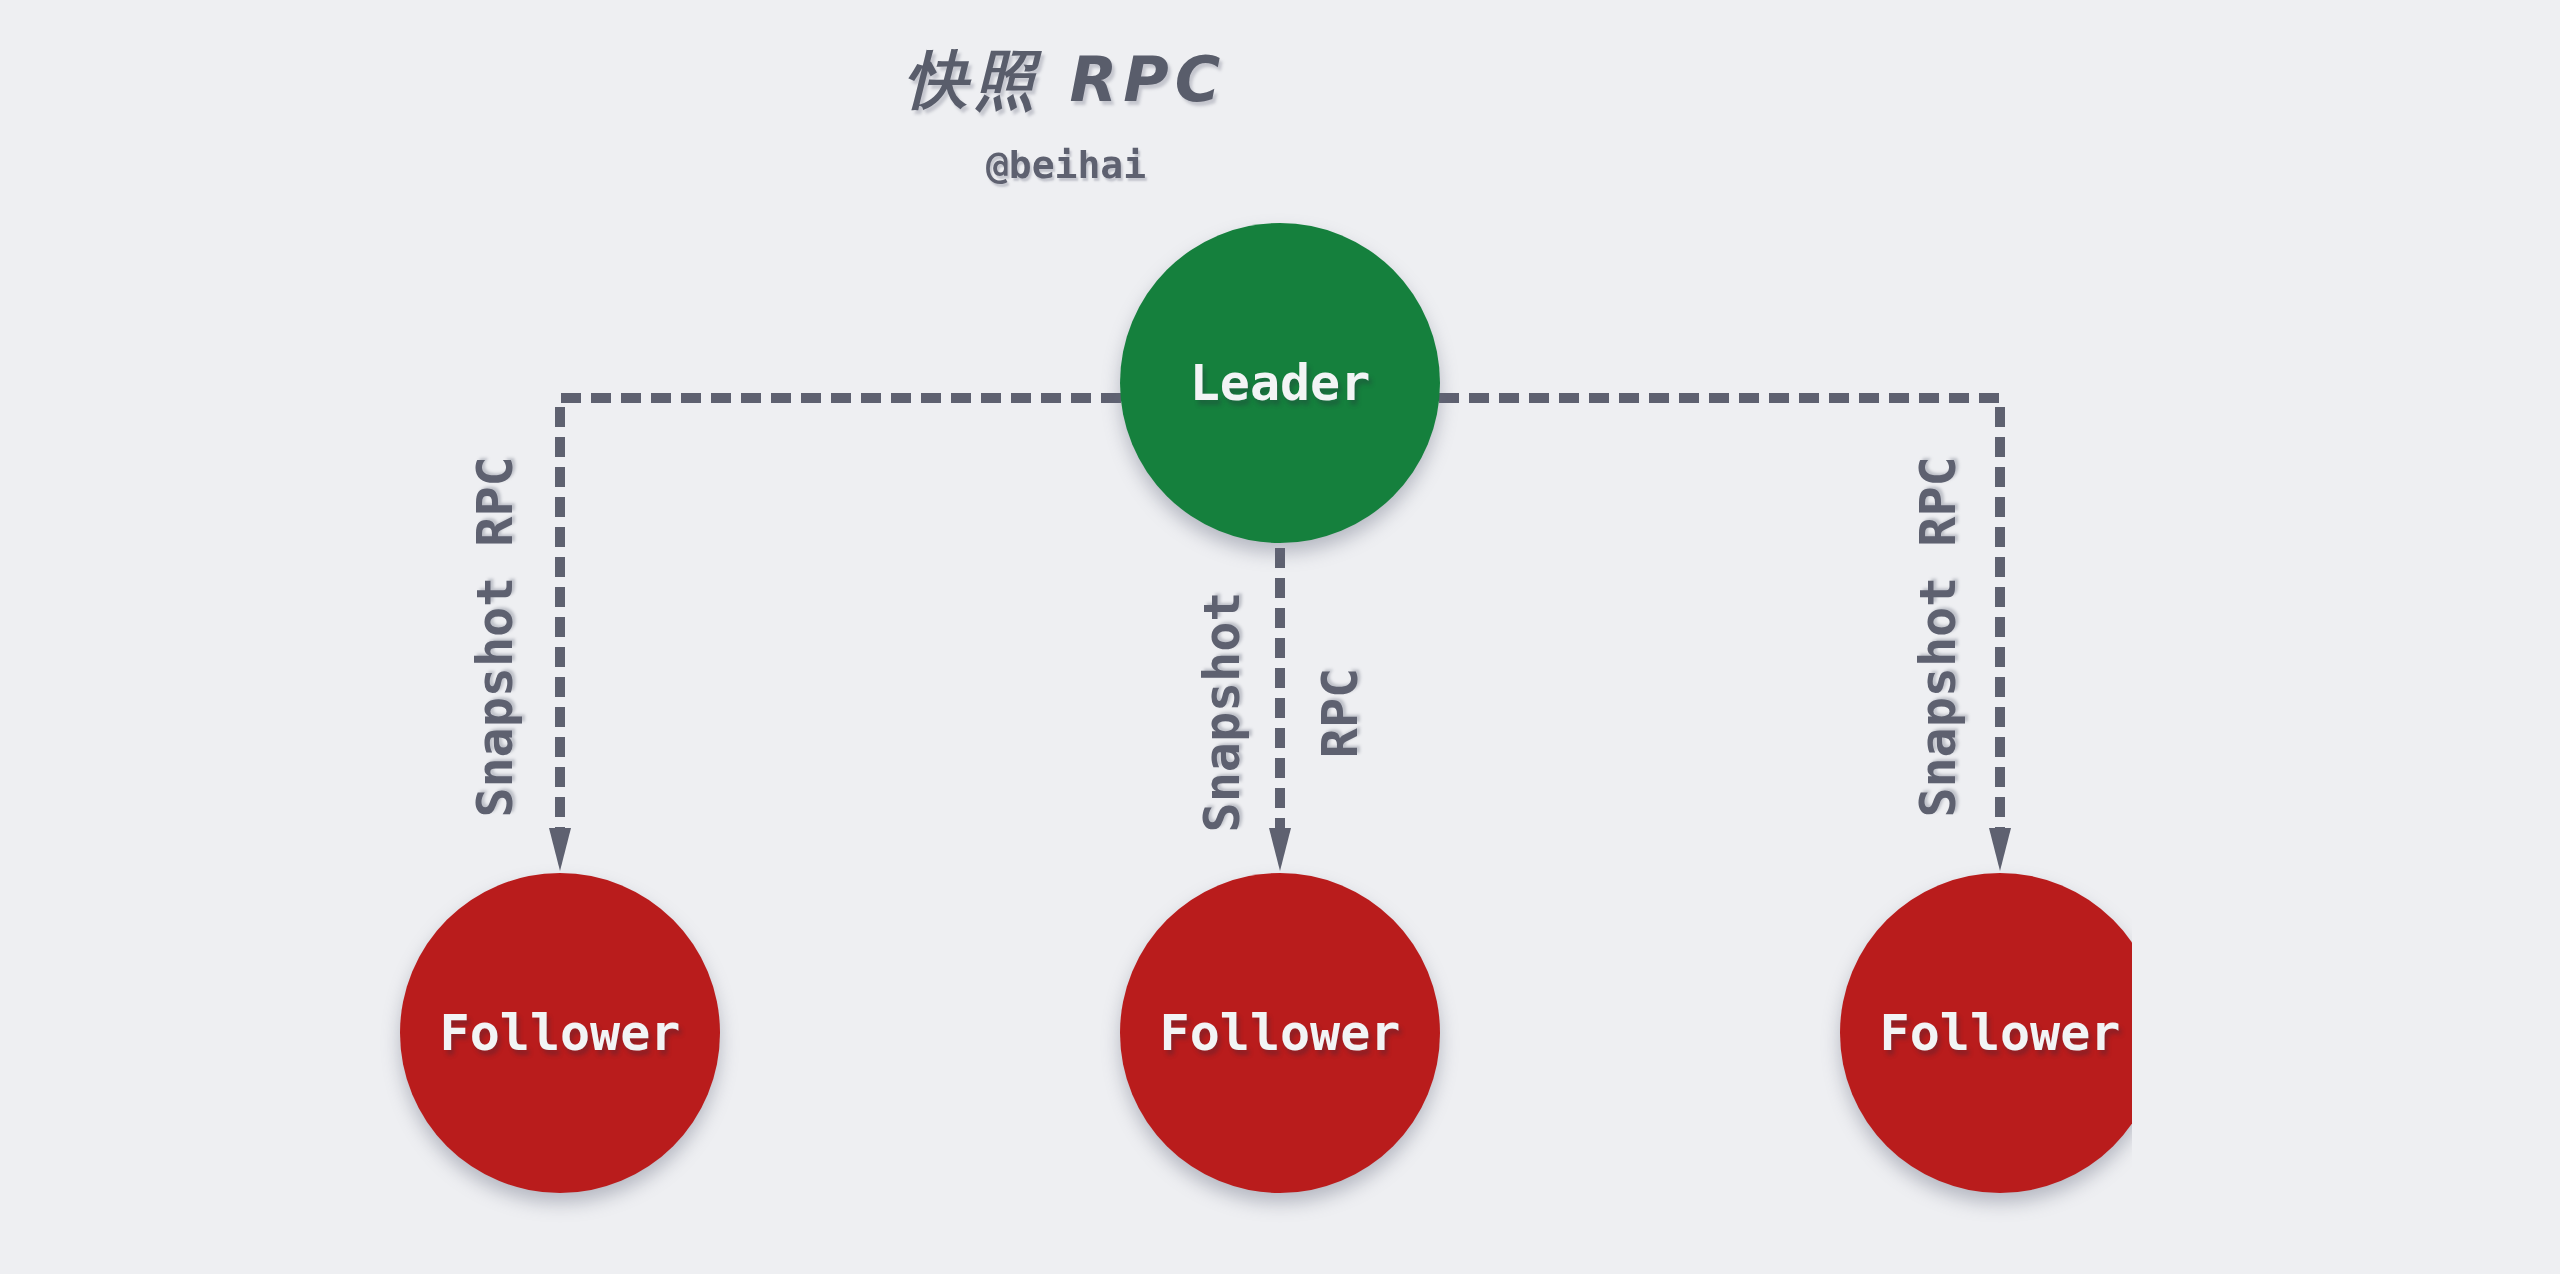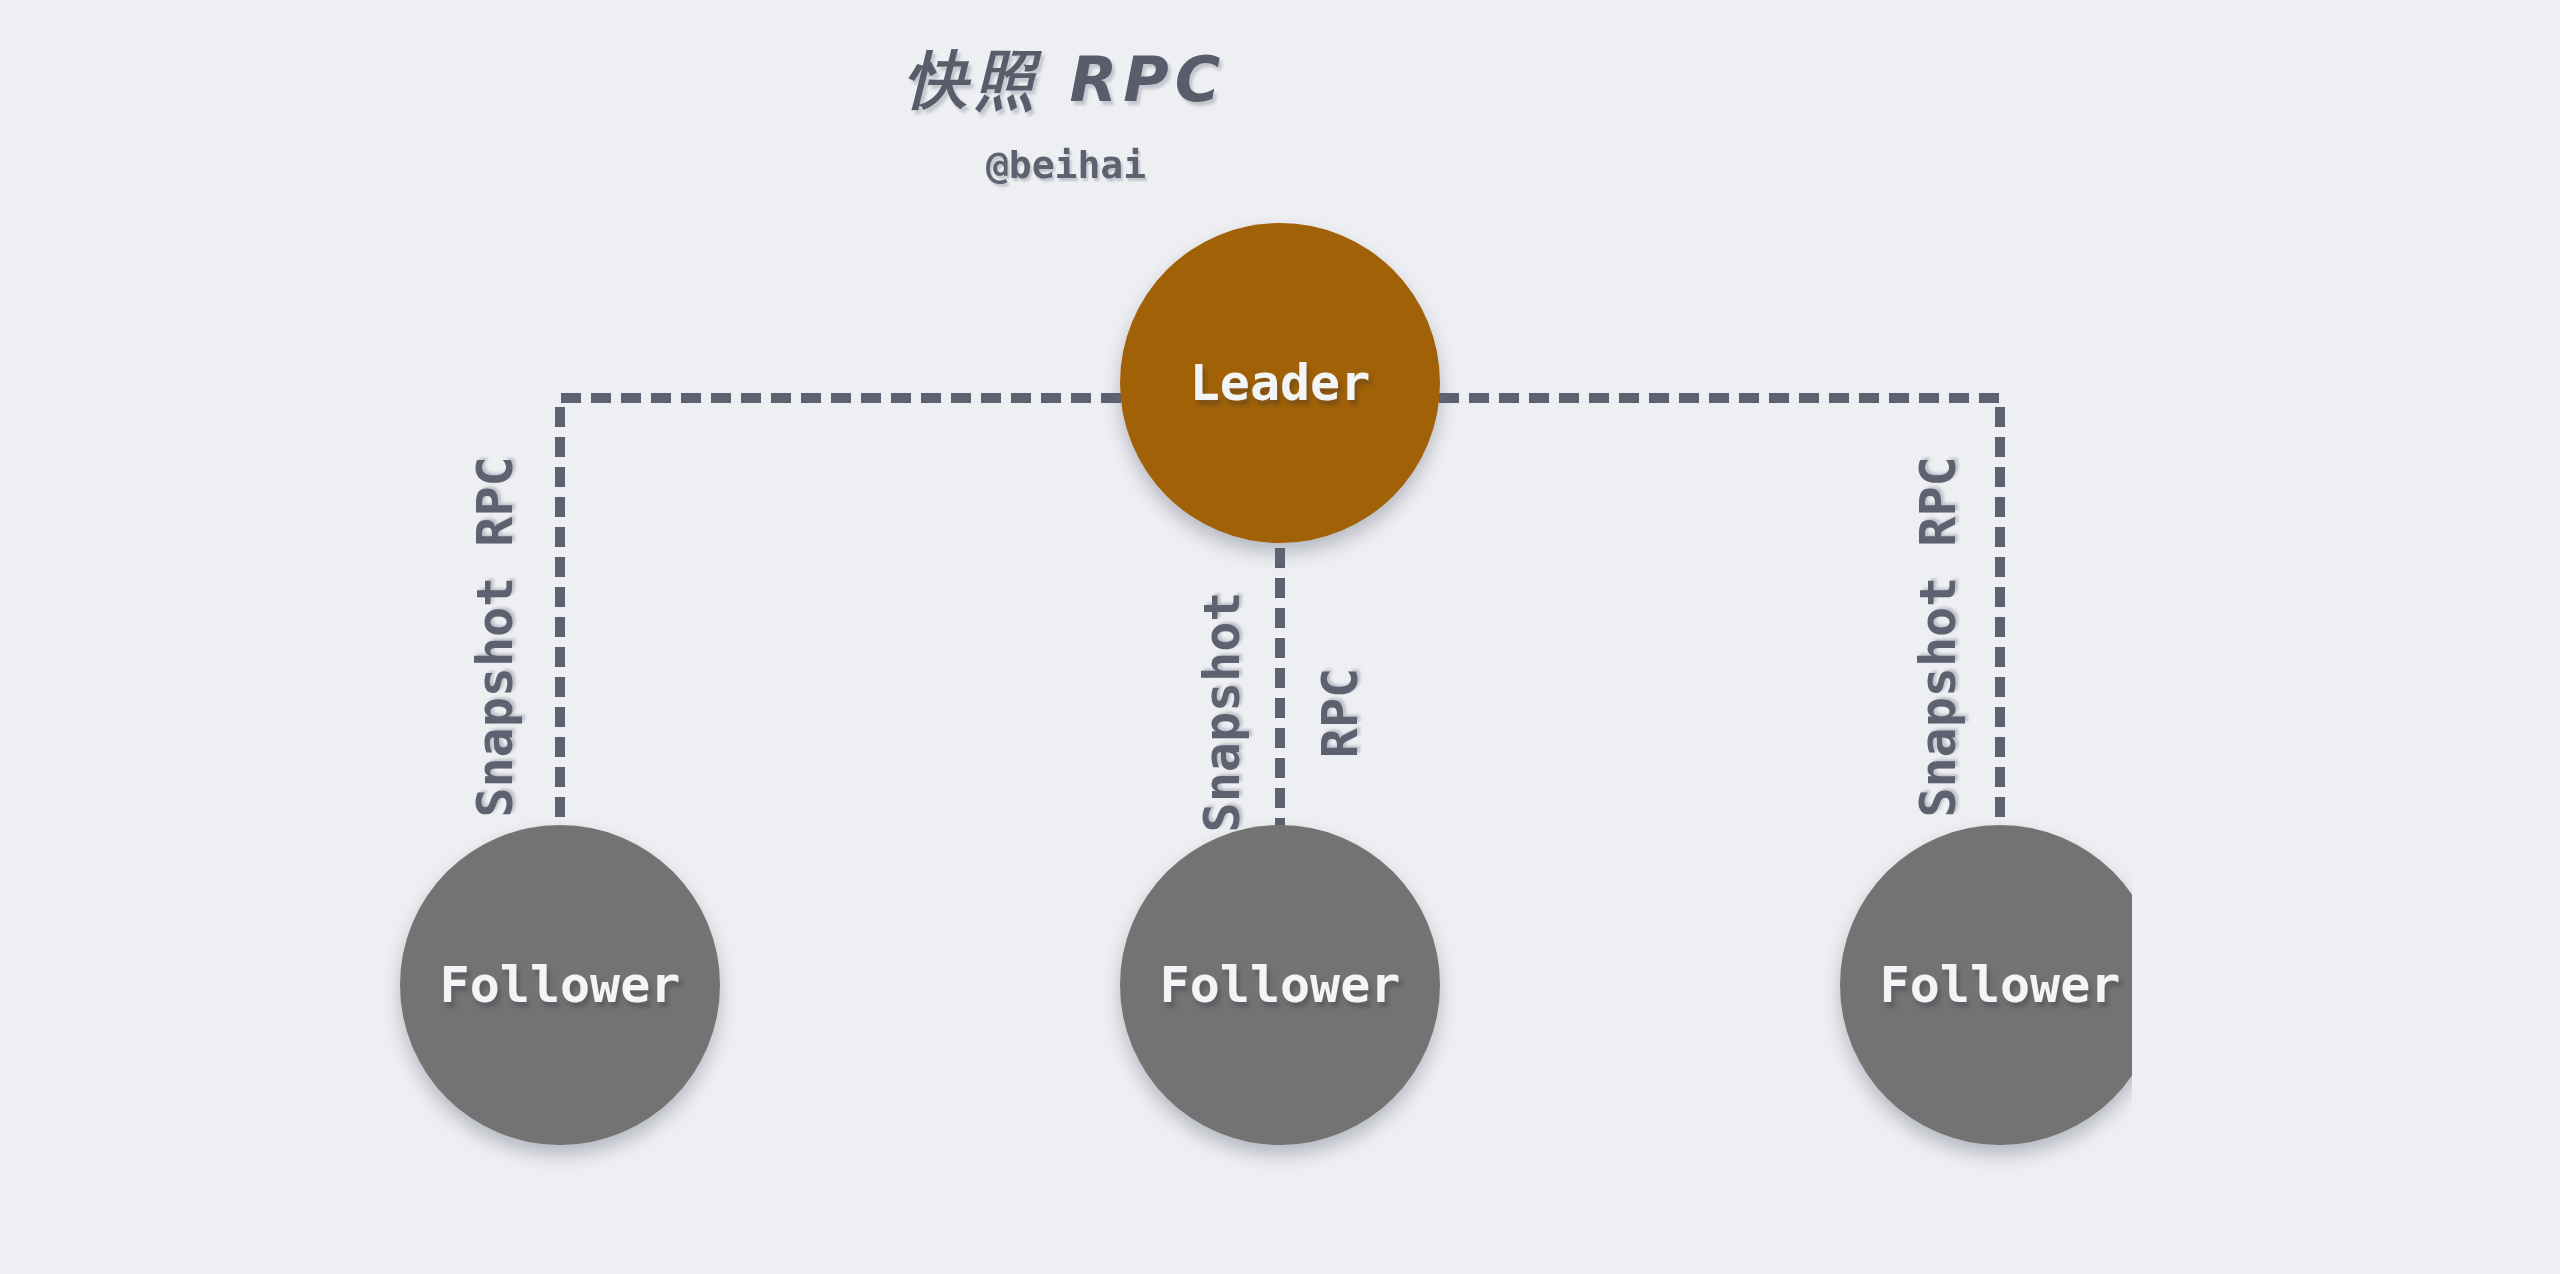--- a/index.html
+++ b/index.html
@@ -59,23 +59,23 @@
     font-family: "DejaVu Sans Mono", monospace;
     font-weight: bold;
     font-size: 50px;
     color: #f2f4f5;
     text-shadow: 3px 5px 4px rgba(40,40,60,0.30);
     box-shadow: 0 10px 18px rgba(100,105,125,0.40);
   }
   .node-leader {
     left: 1120px;
     top: 223px;
-    background: #a16207;
+    background: #15803d;
   }
-  .node-follower { background: #737373; top: 825px; }
+  .node-follower { background: #b91c1c; top: 873px; }
   .node-follower.f0 { left: 400px; }
   .node-follower.f1 { left: 1120px; }
   .node-follower.f2 { left: 1840px; }
   .edge-label {
     position: absolute;
     white-space: nowrap;
     transform: translate(-50%, -50%) rotate(-90deg);
     font-family: "DejaVu Sans Mono", monospace;
     font-weight: bold;
     font-size: 50px;

